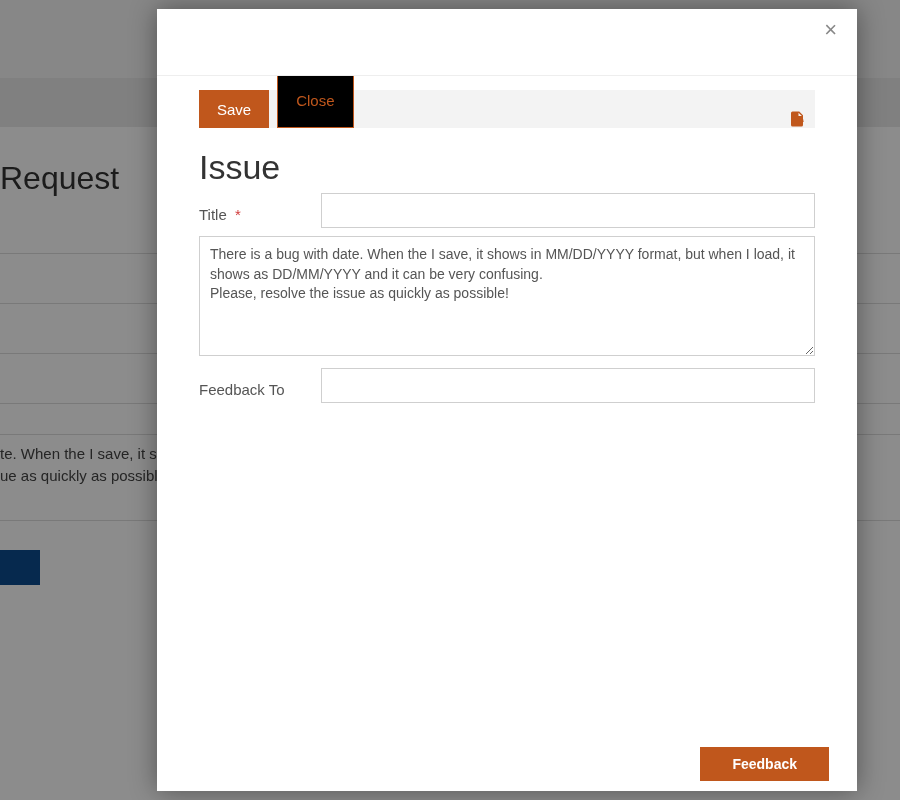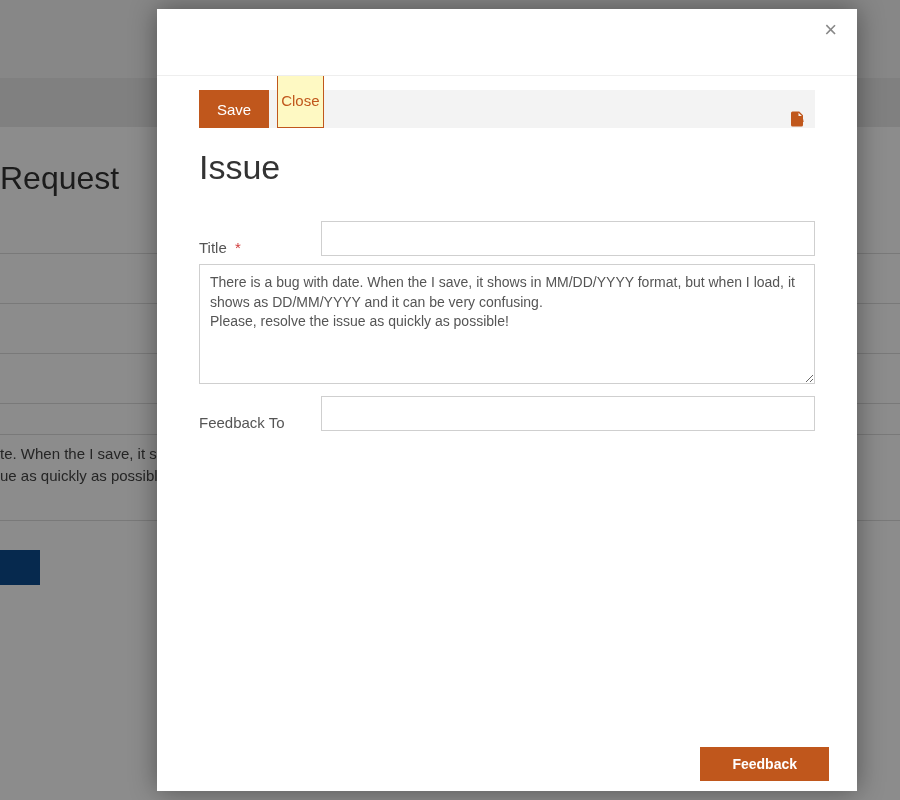--- a/index.html
+++ b/index.html
@@ -89,43 +89,43 @@
   .btn-primary {
     background: #c0571c;
     color: #fff;
     border: none;
     padding: 0 18px;
     font-size: 15px;
     cursor: pointer;
     height: 38px;
   }
   .btn-secondary {
-    background: #fef9c3;
+    background: #000000;
     color: #c0571c;
     border: 1px solid #c0571c;
-    padding: 0 3px;
+    padding: 0 18px;
     font-size: 15px;
     cursor: pointer;
     margin-left: 8px;
     height: 56px;
   }
   .tool-spacer { flex: 1; }
   .pdf-icon {
     width: 36px; display: flex; align-items: center; justify-content: center;
     cursor: pointer;
   }
   .pdf-icon svg { width: 18px; height: 18px; fill: #c0571c; }
 
   .form-title {
     font-size: 34px; font-weight: 300; color: #333;
-    margin: 20px 0 34px 0;
+    margin: 20px 0 6px 0;
   }
 
   .form-row {
-    display: flex; align-items: flex-end;
+    display: flex; align-items: center;
     margin-bottom: 8px;
   }
   .form-label {
     width: 122px;
     color: #555; font-size: 15px;
     padding-top: 7px;
   }
   .req { color: #d13a3a; margin-left: 4px; }
   .form-field { flex: 1; }
   .text-input, .textarea-input {

